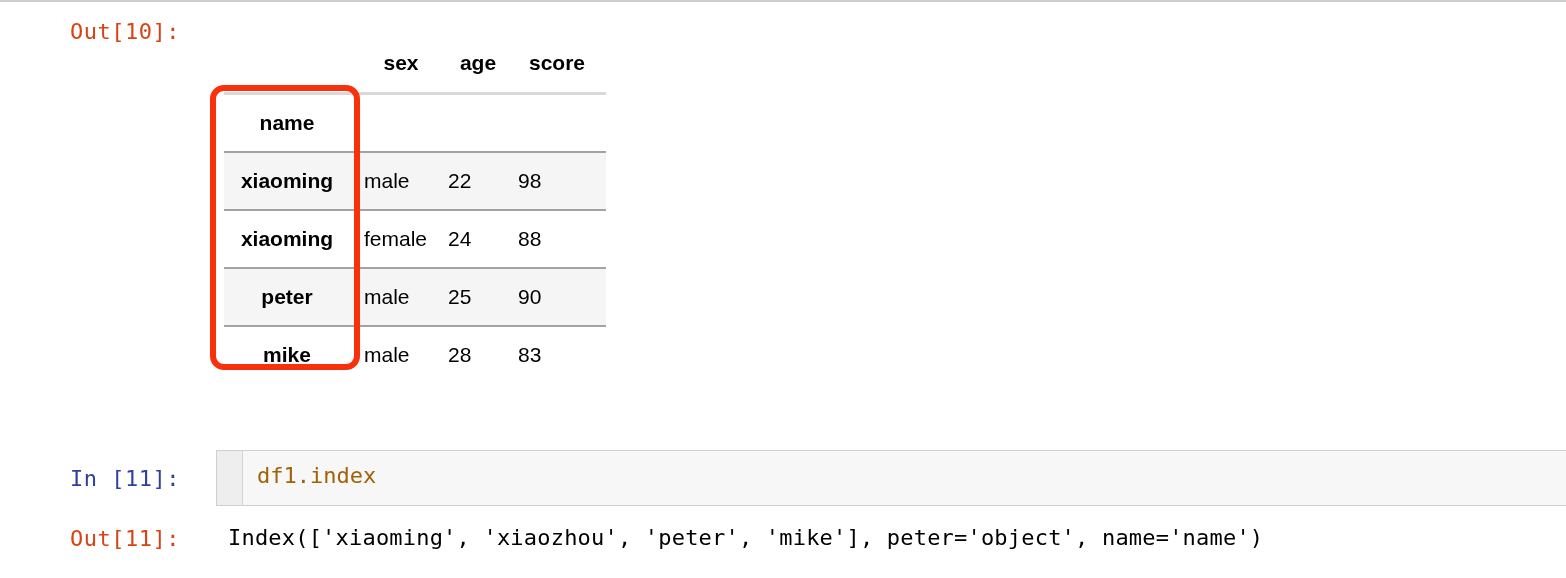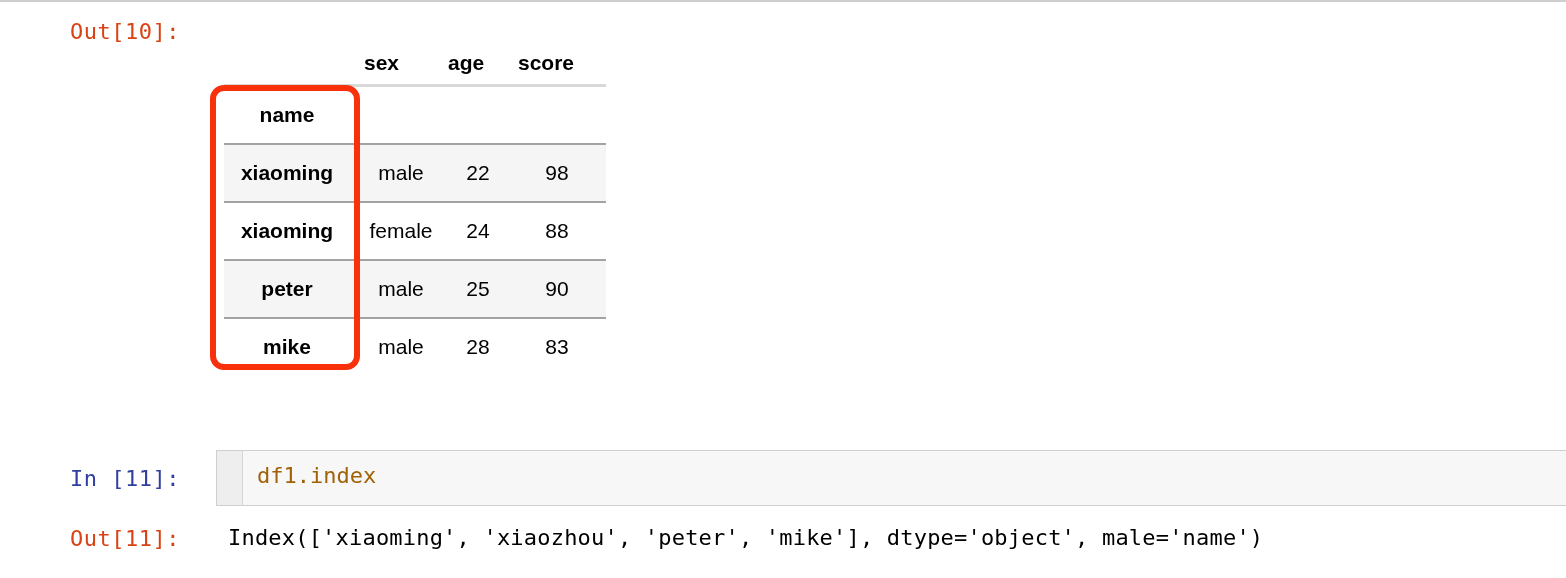--- a/index.html
+++ b/index.html
@@ -49,22 +49,22 @@
     font-size: 21px;
     color: #000000;
   }
   #df-table th, #df-table td {
     padding: 0;
     vertical-align: middle;
     white-space: nowrap;
   }
   #df-table thead th {
     font-weight: bold;
-    text-align: left;
-    padding-bottom: 6px;
+    text-align: center;
+    padding-bottom: 14px;
     height: 30px;
   }
   #df-table thead th.corner { width: 140px; }
   #df-table thead th.c-sex   { width: 74px;  padding-right: 10px; }
   #df-table thead th.c-age   { width: 60px;  padding-right: 10px; }
   #df-table thead th.c-score { width: 78px;  padding-right: 10px; }
 
   #df-table tbody tr td,
   #df-table tbody tr th {
     height: 56px;
@@ -76,21 +76,21 @@
   }
   #df-table tbody tr.stripe td,
   #df-table tbody tr.stripe th {
     background: #f5f5f5;
   }
   #df-table tbody th.rowidx {
     font-weight: bold;
     padding-right: 14px;
   }
   #df-table tbody td.val {
-    text-align: center;
+    text-align: left;
     padding-right: 10px;
     font-weight: normal;
   }
 
   
   #index-highlight {
     position: absolute;
     left: 210px;
     top: 85px;
     width: 150px;
@@ -198,13 +198,13 @@
 
 <div class="prompt in" id="in11-prompt">In [11]:</div>
 
 <div id="in11-cell">
   <div id="in11-gutter"></div>
   <div id="in11-code">df1.index</div>
 </div>
 
 <div class="prompt out" id="out11-prompt">Out[11]:</div>
 
-<div id="out11-text">Index(['xiaoming', 'xiaozhou', 'peter', 'mike'], dtype='object', male='name')</div>
+<div id="out11-text">Index(['xiaoming', 'xiaozhou', 'peter', 'mike'], peter='object', name='name')</div>
 
 </body></html>

